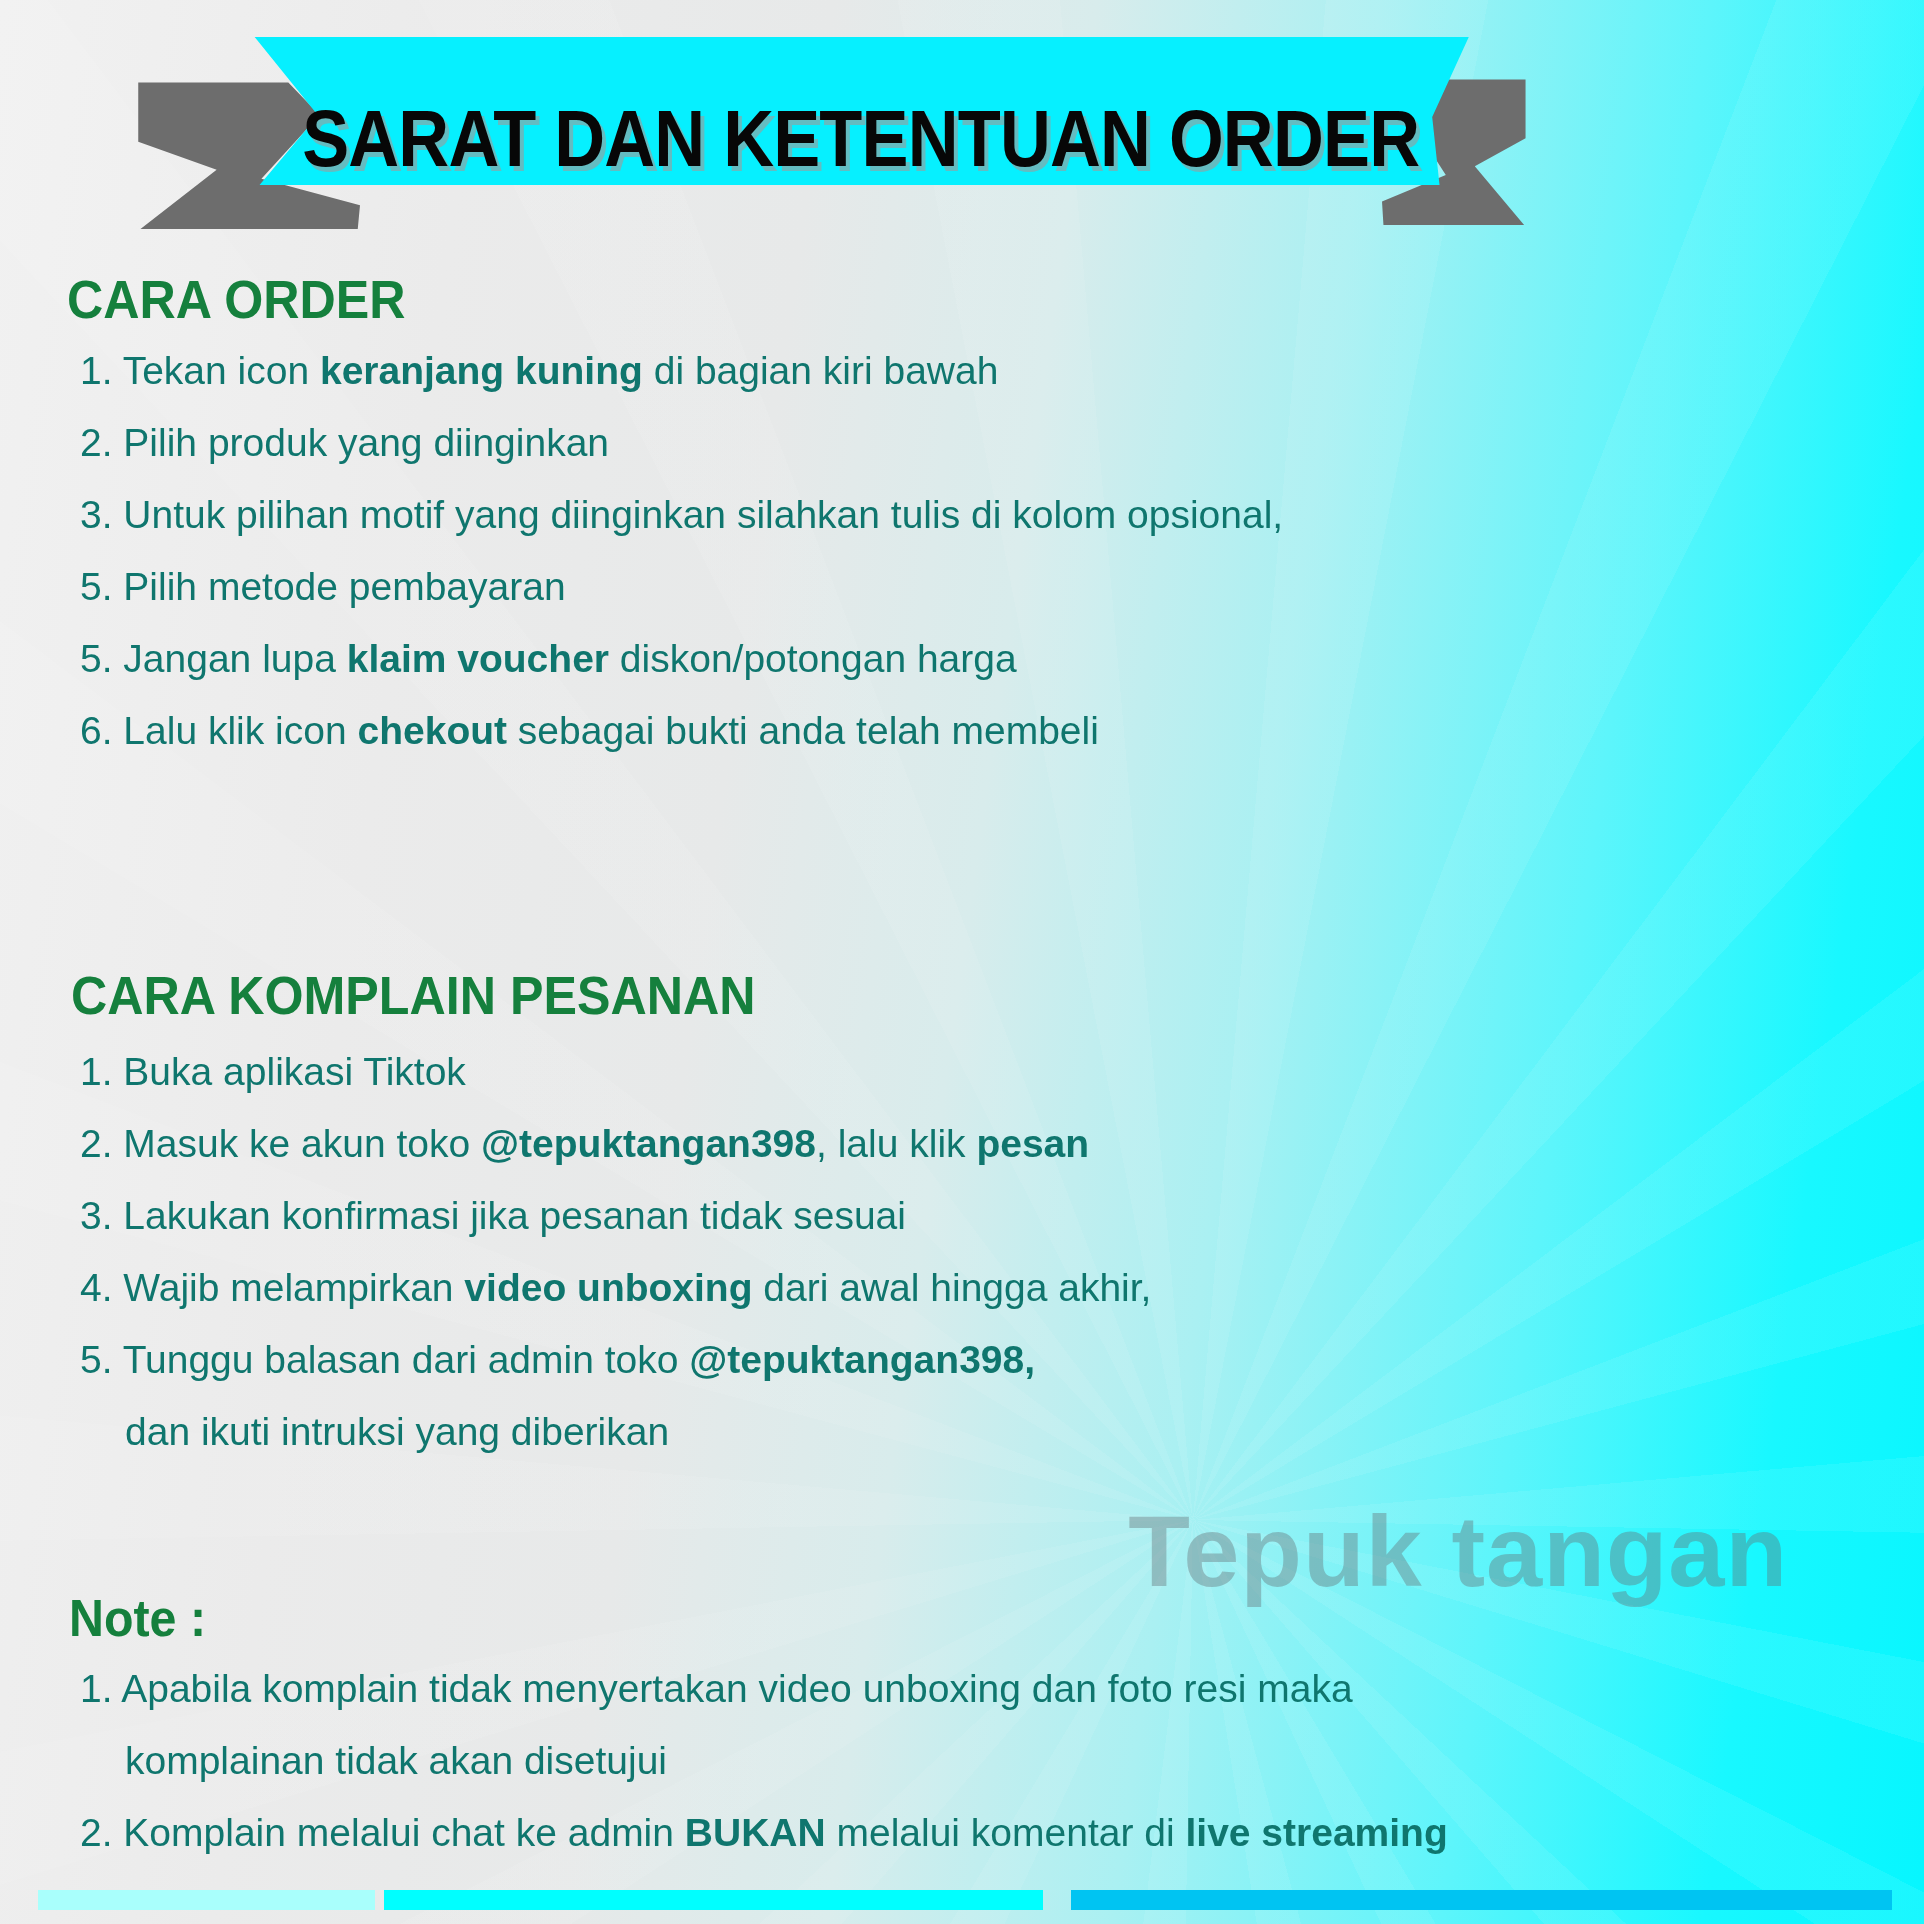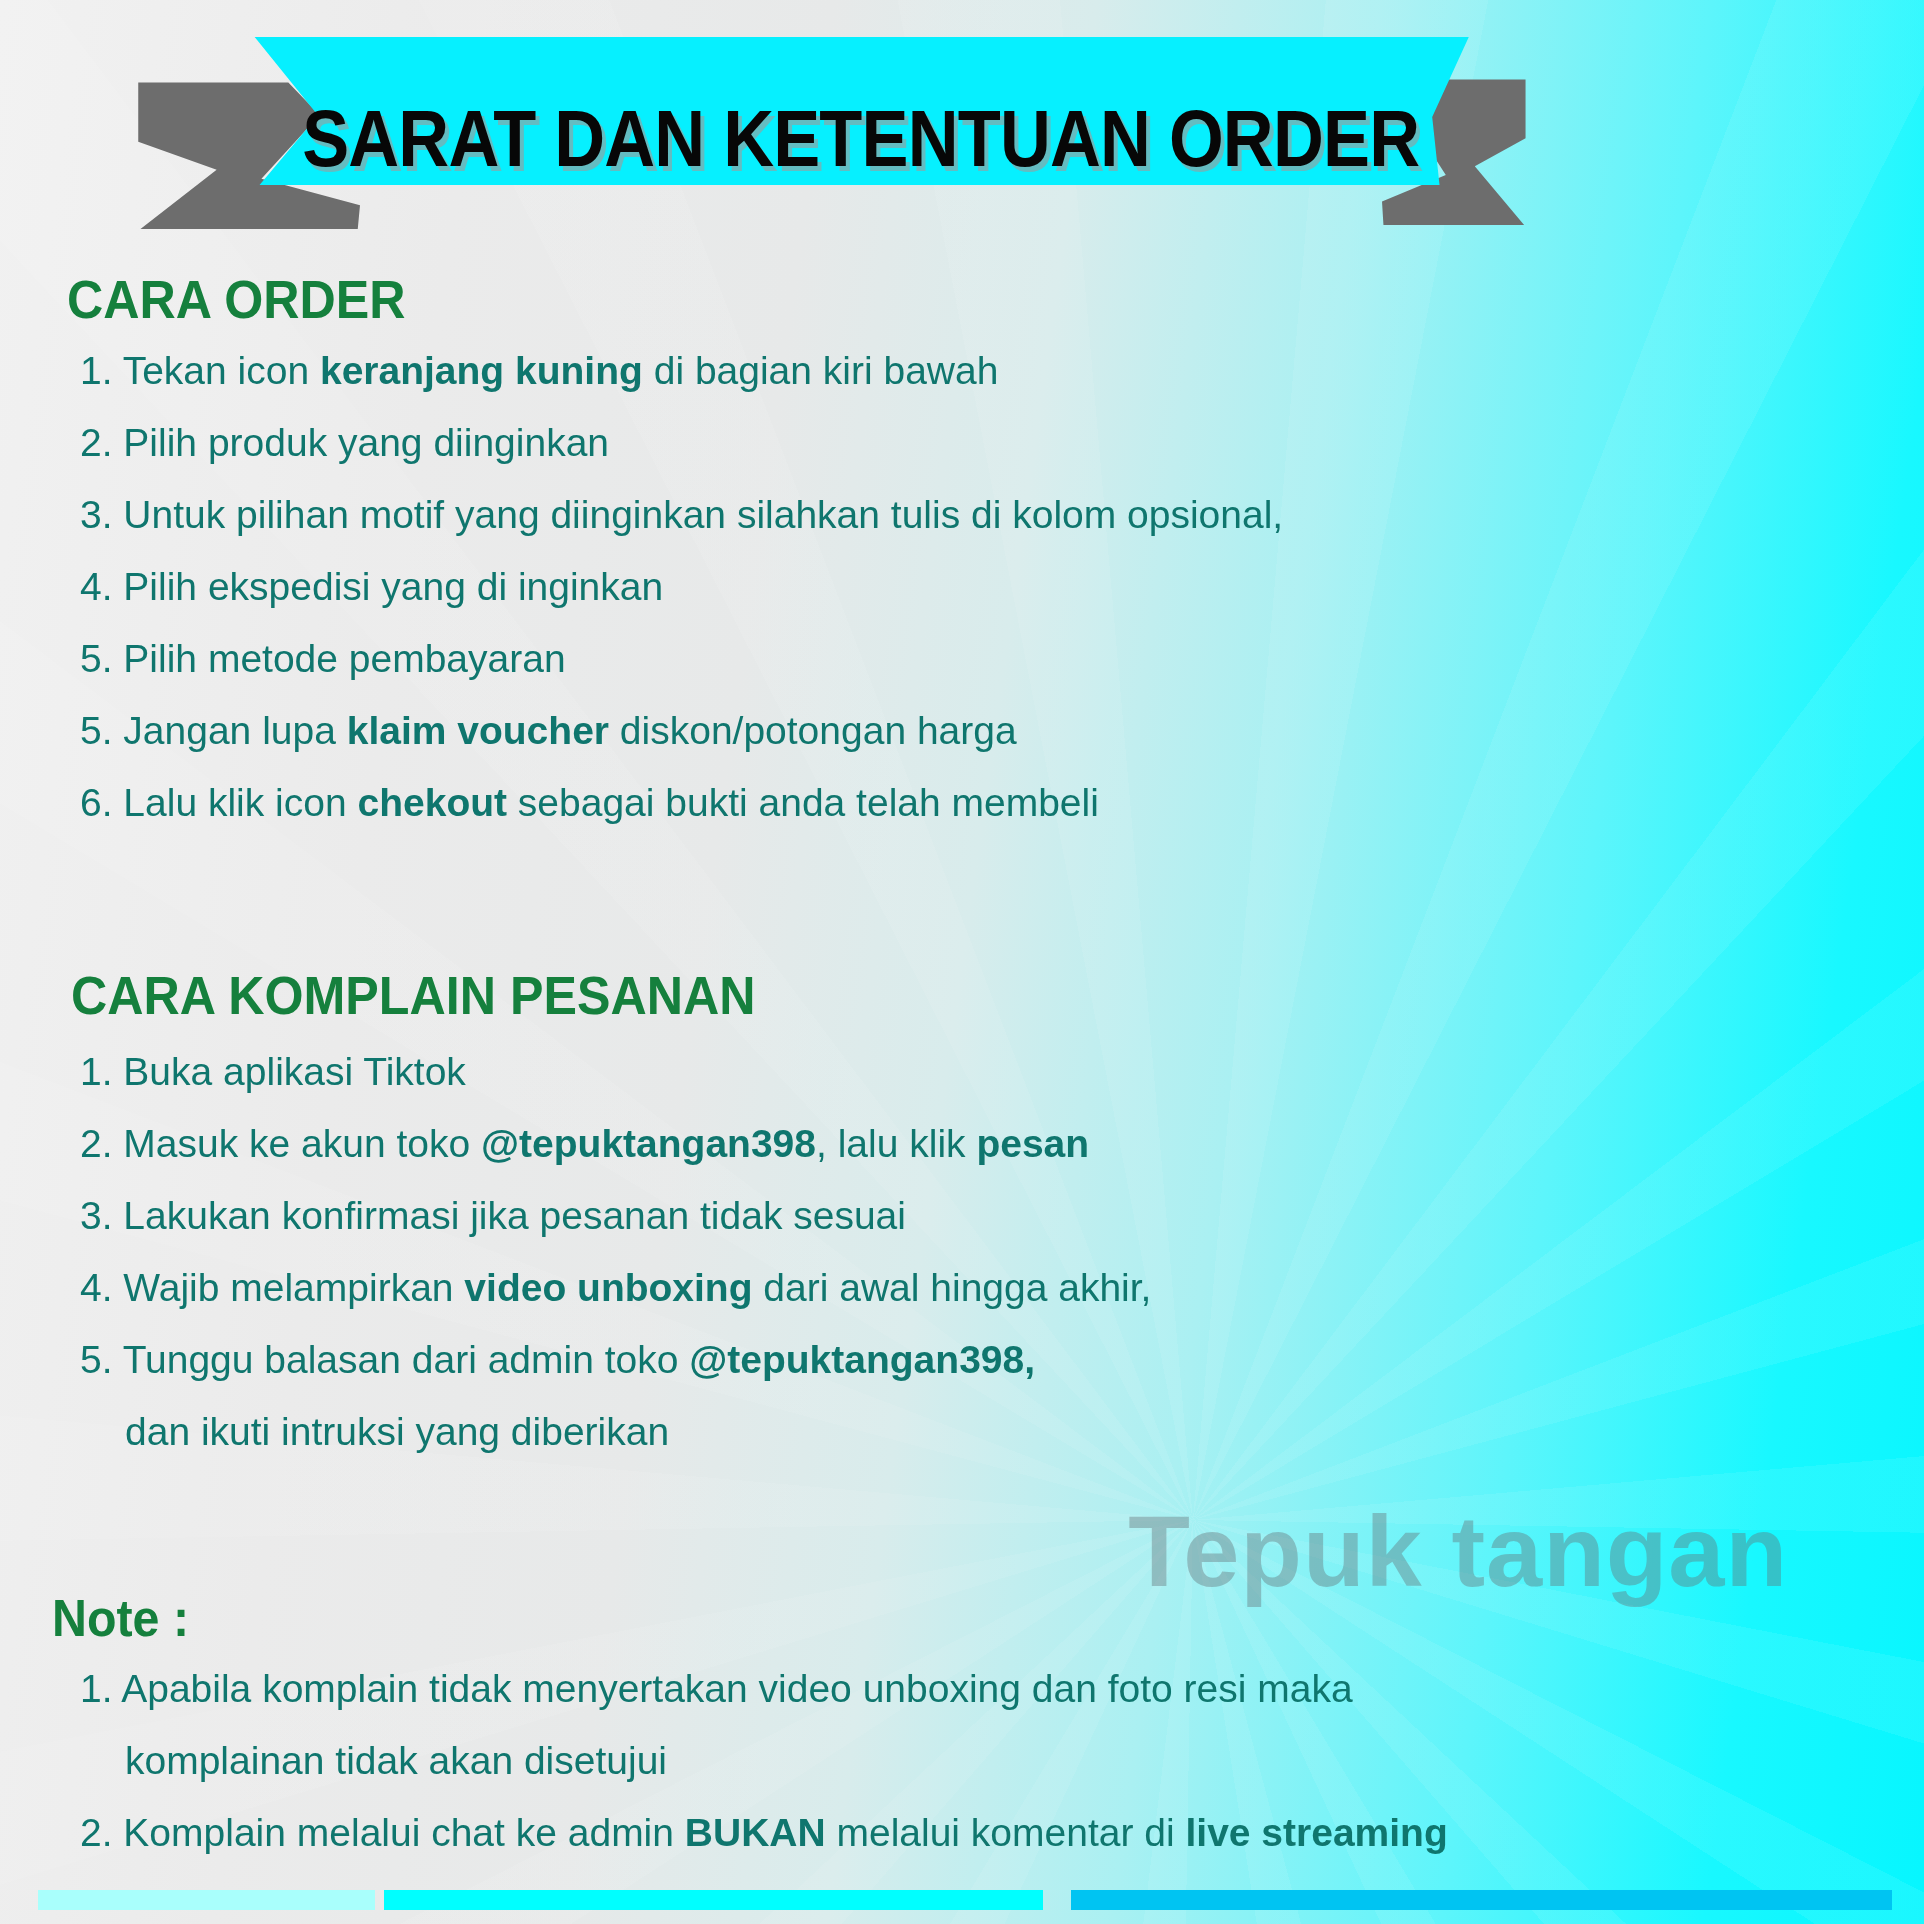--- a/index.html
+++ b/index.html
@@ -51,21 +51,21 @@
     transform:scaleX(0.88);
     font-size:80px;font-weight:700;letter-spacing:-0.9px;
     color:#070707;white-space:nowrap;
     text-shadow:4.5px 4.5px 0 rgba(150,160,160,0.65);
   }
   
   .h{position:absolute;margin:0;color:#15803d;white-space:nowrap;z-index:4;}
   .h span{display:inline-block;transform:scaleX(0.93);transform-origin:0 50%;font-weight:700;}
   .h1{left:67px;top:268px;font-size:54px;}
   .h2{left:71px;top:964px;font-size:54px;}
-  .h3{left:52px;top:1588px;font-size:52px;}
+  .h3{left:69px;top:1588px;font-size:52px;}
   
   .list{position:absolute;left:58px;right:36px;z-index:4;}
   .list1{top:335px;}
   .list2{top:1036px;}
   .list3{top:1653px;}
   .line{height:72px;line-height:72px;font-size:39px;font-weight:400;color:#0f766e;white-space:nowrap;}
   .line .b{font-weight:700;}
   .ind0{padding-left:0;}
   .ind1{padding-left:22px;}
   .ind2{padding-left:67px;}
@@ -97,21 +97,20 @@
 
   <div class="watermark">Tepuk tangan</div>
 
   <h2 class="h h1">
     <span>CARA ORDER</span>
   </h2>
   <div class="list list1">
       <div class="line ind1"><span>1. Tekan icon </span><span class="b">keranjang kuning</span><span> di bagian kiri bawah</span></div>
       <div class="line ind1"><span>2. Pilih produk yang diinginkan</span></div>
       <div class="line ind1"><span>3. Untuk pilihan motif yang diinginkan silahkan tulis di kolom opsional,</span></div>
-      <div class="line ind1"><span>4. Pilih ekspedisi yang di inginkan</span></div>
       <div class="line ind1"><span>5. Pilih metode pembayaran</span></div>
       <div class="line ind1"><span>5. Jangan lupa </span><span class="b">klaim voucher</span><span> diskon/potongan harga</span></div>
       <div class="line ind1"><span>6. Lalu klik icon </span><span class="b">chekout</span><span> sebagai bukti anda telah membeli</span></div>
     </div>
 
   <h2 class="h h2">
     <span>CARA KOMPLAIN PESANAN</span>
   </h2>
   <div class="list list2">
       <div class="line ind1"><span>1.  Buka aplikasi Tiktok</span></div>

